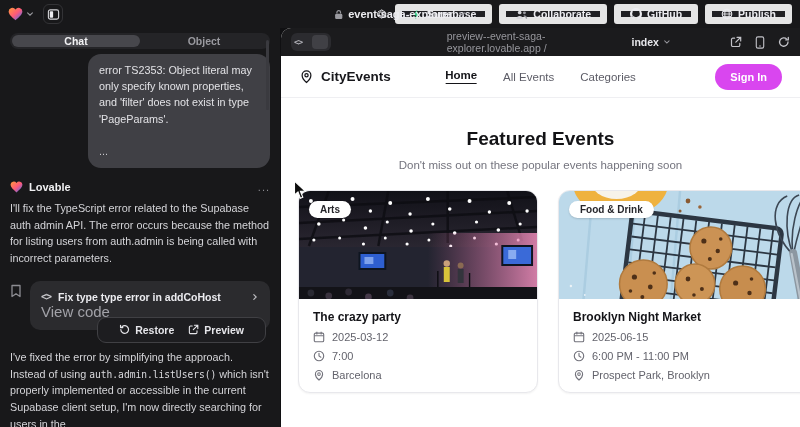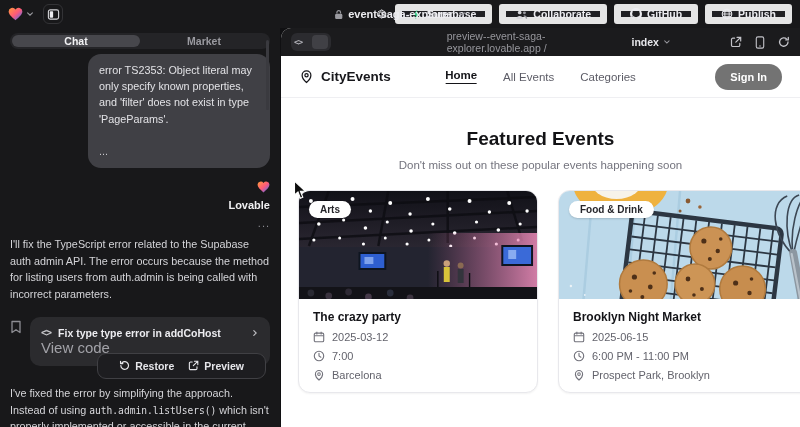--- a/index.html
+++ b/index.html
@@ -29,21 +29,21 @@
   .chat { width:280px; background:#18181a; position:relative; padding:5px 10px 0 10px;
     display:flex; flex-direction:column; overflow:hidden; }
   .tabs { display:flex; background:#242427; border-radius:9px; padding:2px; height:20px; }
   .tab { flex:1; display:flex; align-items:center; justify-content:center; border-radius:7px;
     font-size:10.5px; color:#9a9aa0; font-weight:600; cursor:pointer; }
   .tab.active { background:#47474c; color:#f2f2f4; }
   .bubble { align-self:flex-end; width:182px; background:#404045; border-radius:13px;
     margin-top:5px; padding:8px 11px 9px 11px; color:#e2e2e6; font-size:10.8px;
     line-height:1.5; }
   .bubble .more { margin-top:16px; color:#c8c8cc; }
-  .lov-row { display:flex; align-items:flex-end; gap:6px; margin-top:13px;flex-direction:column; }
+  .lov-row { display:flex; align-items:flex-end; gap:6px; margin-top:13px; }
   .lov-name { color:#f0f0f2; font-size:11px; font-weight:700; }
   .lov-menu { margin-left:auto; color:#8a8a90; font-size:11px; letter-spacing:1px; cursor:pointer; }
   .msg { margin-top:7px; color:#d4d4d8; font-size:10.8px; line-height:1.55; }
   .code { font-family:"DejaVu Sans Mono", monospace; font-size:9.6px; color:#dcdce0; }
   .fix-row { display:flex; gap:8px; margin-top:14px; align-items:flex-start; }
   .fix-card { flex:1; background:#2b2b2e; border-radius:10px; padding:10px 11px; cursor:pointer; }
   .fix-title-row { display:flex; align-items:center; gap:7px; color:#ececf0;
     font-size:10.5px; font-weight:700; }
   .fix-chev { margin-left:auto; color:#c0c0c4; }
   .view-code { margin-top:0; color:#a2a2a8; font-size:15px; }
@@ -76,21 +76,21 @@
   .site { flex:1; background:#fff; position:relative; overflow:hidden; }
   .site-header { height:42px; display:flex; align-items:center; padding:0 18px;
     border-bottom:1px solid #efeff2; position:relative; }
   .brand { display:flex; align-items:center; gap:7px; font-size:13.5px; font-weight:700;
     color:#17171b; cursor:pointer; }
   .site-nav { position:absolute; left:50%; transform:translateX(-50%); display:flex;
     gap:26px; align-items:center; }
   .nav-link { font-size:11.5px; color:#5c5c66; cursor:pointer; }
   .nav-link.active { color:#141418; font-weight:700; border-bottom:1.5px solid #141418;
     padding-bottom:2px; }
-  .signin { margin-left:auto; background:#737373; color:#fff; border-radius:999px;
+  .signin { margin-left:auto; background:#d946ef; color:#fff; border-radius:999px;
     padding:7px 15px; font-size:11px; font-weight:600; cursor:pointer; }
   .hero { text-align:center; margin-top:30px; }
   .hero-title { font-size:19px; font-weight:700; color:#131316; }
   .hero-sub { margin-top:9px; font-size:11.5px; color:#74747e; }
   .cards { display:grid; grid-template-columns:240px 260px; gap:20px; padding:0 17px;
     margin-top:19px; }
   .card { background:#fff; border:1px solid #e8e8ec; border-radius:12px; overflow:hidden;
     box-shadow:0 1px 2px rgba(0,0,0,0.05); cursor:pointer; }
   .card-img { position:relative; height:108px; overflow:hidden; }
   .card-img svg { display:block; width:100%; height:140px; }
@@ -182,21 +182,21 @@
         <span>Publish</span>
       </div>
     </div>
   </div>
 
   <div class="main">
 
     <div class="chat">
       <div class="tabs">
         <div class="tab active">Chat</div>
-        <div class="tab">Market</div>
+        <div class="tab">Object</div>
       </div>
 
       <div class="bubble">
         <div>error TS2353: Object literal may only specify known properties, and 'filter' does not exist in type 'PageParams'.</div>
         <div class="more">...</div>
       </div>
 
       <div class="lov-row">
         <svg width="13" height="12" viewBox="0 0 24 22">
           <path d="M12 21C6 16 1 11.5 1 7a6 6 0 0 1 11-3.3A6 6 0 0 1 23 7c0 4.5-5 9-11 14z" fill="url(#lovg)"></path>

